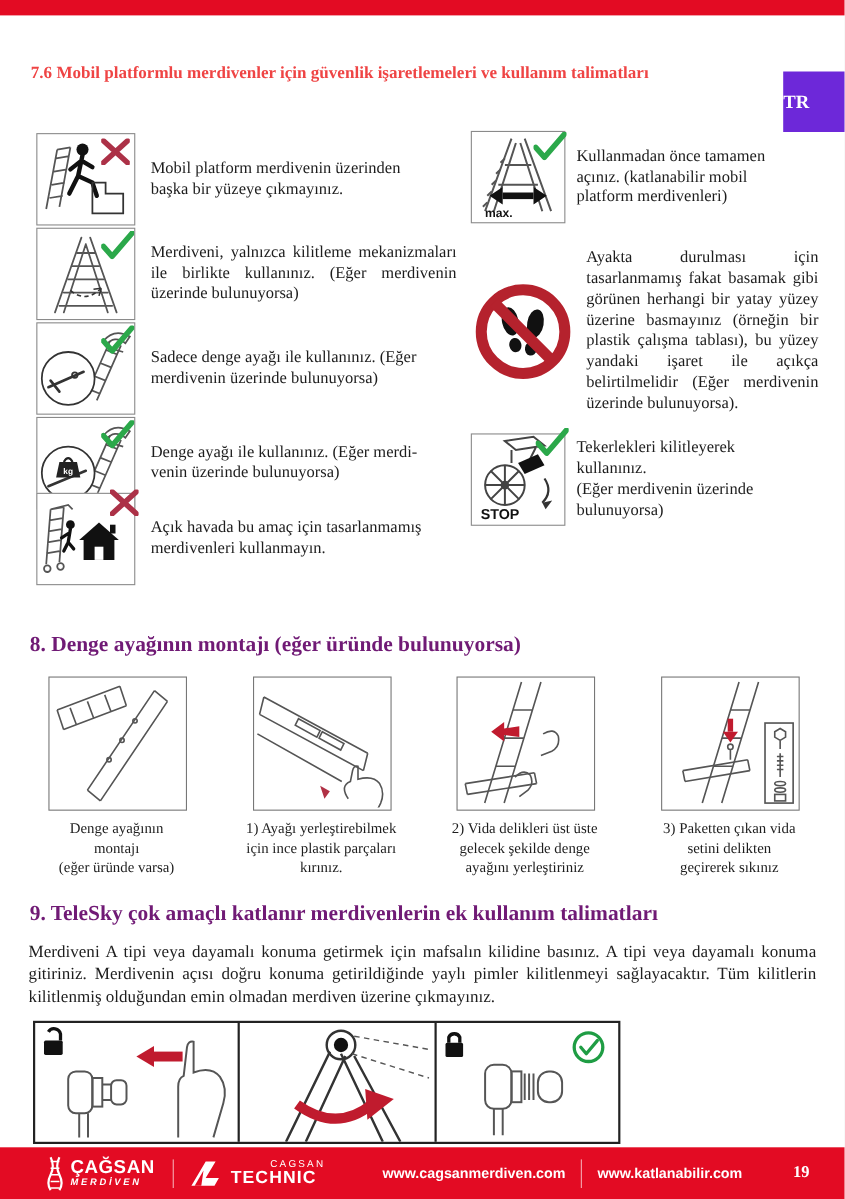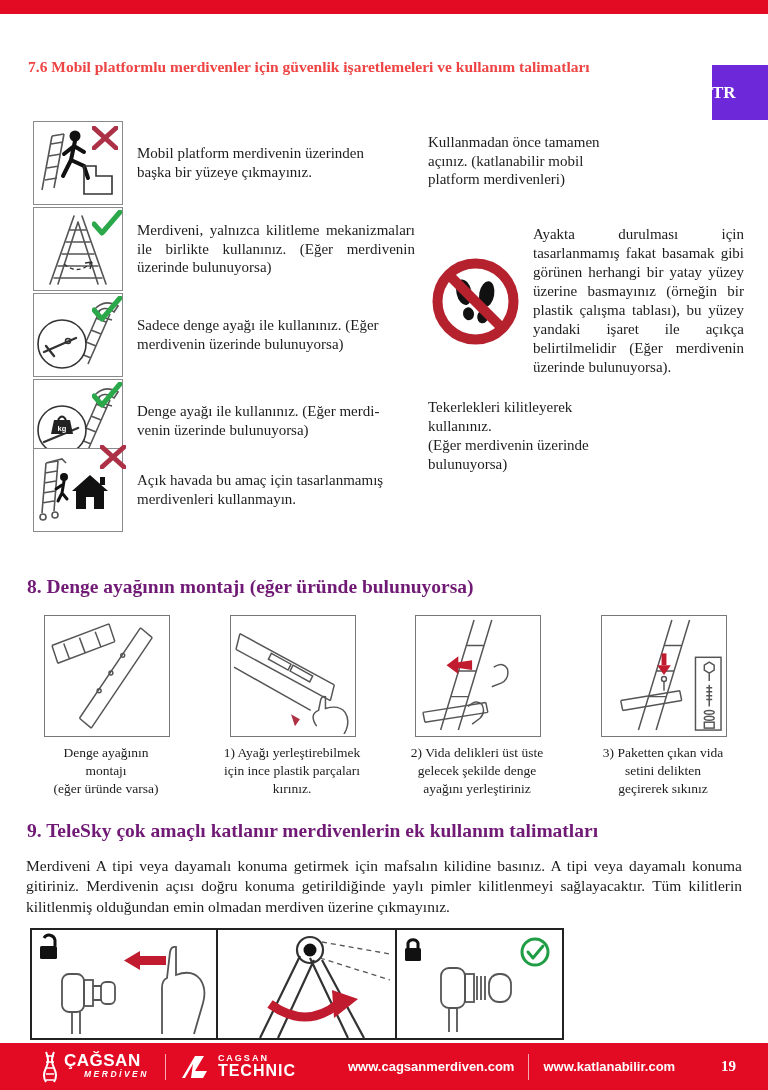--- a/index.html
+++ b/index.html
@@ -30,23 +30,23 @@
   
   .strip{position:absolute;left:30px;top:928px;display:flex;border:2px solid #222;background:#fff;}
   .panel{position:relative;width:184px;height:108px;}
   .panel + .panel{border-left:2px solid #222;}
   
   .footer{position:absolute;left:0;top:1043px;width:768px;height:47px;background:#e30b23;color:#fff;
           display:flex;align-items:center;font-family:"Liberation Sans",sans-serif;}
   .fdiv{width:1px;height:26px;background:rgba(255,255,255,.65);}
   .brand1{display:flex;align-items:center;gap:6px;margin-left:42px;}
   .b1txt .nm{font-size:17px;font-weight:bold;letter-spacing:.5px;line-height:1;}
-  .b1txt .sb{font-size:8.5px;font-style:italic;font-weight:bold;letter-spacing:2.5px;line-height:1.3;margin-left:20px;}
+  .b1txt .sb{font-size:8.5px;font-style:italic;font-weight:bold;letter-spacing:2.5px;line-height:1.3;}
   .brand2{display:flex;align-items:center;gap:8px;margin:0 14px;}
-  .b2txt .tp{font-size:9px;font-weight:bold;letter-spacing:2px;line-height:1;}
+  .b2txt .tp{font-size:9px;font-weight:normal;letter-spacing:2px;line-height:1;margin-left:36px;}
   .b2txt .bt{font-size:16px;font-weight:bold;letter-spacing:1px;line-height:1.05;}
   .furl{font-size:13px;font-weight:bold;}
   .u1{margin-left:38px;}
   .u2{margin:0 0 0 14px;}
   .fdiv2{margin-left:14px;}
   .pnum{margin-left:auto;margin-right:32px;font-family:"Liberation Serif",serif;font-size:15px;font-weight:bold;}
 </style>
 </head>
 <body>
 
@@ -156,20 +156,37 @@
       </svg>
       <svg class="mark" style="top:-4px;right:-4px;" width="26" height="24" viewBox="0 0 26 24">
         <path d="M2,2 L24,22 M24,2 L2,22" stroke="#ac3147" stroke-width="5" fill="none" stroke-linecap="round"></path>
       </svg>
     </div>
     <div class="stext pre" style="width:280px;">Açık havada bu amaç için tasarlanmamış
 merdivenleri kullanmayın.</div>
   </div>
 
   <div class="srow right" style="top:119px;min-height:84px;">
+    <div class="ibox" style="width:84px;">
+      <svg class="art" width="84" height="82" viewBox="0 0 84 82">
+        <g stroke="#555" stroke-width="1.8" fill="none">
+          <path d="M12,72 L36,6 M20,72 L40,10 M72,72 L48,6 M64,72 L44,10"></path>
+          <path d="M14,64 l-4,4 M18,54 l-4,4 M22,44 l-4,4 M26,34 l-4,4 M30,24 l-4,4"></path>
+          <path d="M30,30 L54,30 M24,48 L60,48"></path>
+        </g>
+        <g fill="#111">
+          <rect x="28" y="55" width="28" height="6"></rect>
+          <path d="M28,50 v16 l-12,-8 z M56,50 v16 l12,-8 z"></path>
+        </g>
+        <text x="12" y="77" font-family="&quot;Liberation Sans&quot;,sans-serif" font-weight="bold" font-size="11" fill="#111">max.</text>
+      </svg>
+      <svg class="mark" style="top:0px;right:-2px;" width="30" height="26" viewBox="0 0 30 26">
+        <path d="M2,14 L10,23 L28,2" stroke="#2ba84a" stroke-width="5" fill="none" stroke-linecap="round" stroke-linejoin="round"></path>
+      </svg>
+    </div>
     <div class="stext pre" style="width:216px;">Kullanmadan önce tamamen
 açınız.  (katlanabilir  mobil
 platform merdivenleri)</div>
   </div>
 
   <div class="srow right" style="top:214px;height:174px;">
     <div class="noframe">
       <svg width="95" height="95" viewBox="0 0 95 95">
         <g transform="rotate(-12 38 48)" fill="#111">
           <ellipse cx="38" cy="38" rx="7.5" ry="13"></ellipse>
@@ -180,20 +197,37 @@
           <ellipse cx="57" cy="63" rx="5.5" ry="6.5"></ellipse>
         </g>
         <circle cx="47.5" cy="47.5" r="38" stroke="#b5222d" stroke-width="10" fill="none"></circle>
         <path d="M21,21 L74,74" stroke="#b5222d" stroke-width="10"></path>
       </svg>
     </div>
     <div class="stext just" style="width:212px;">Ayakta durulması için tasarlanmamış fakat basamak gibi görünen herhangi bir yatay yüzey üzerine basmayınız (örneğin bir plastik çalışma tablası), bu yüzey yandaki işaret ile açıkça belirtilmelidir (Eğer merdivenin üzerinde bulunuyorsa).</div>
   </div>
 
   <div class="srow right" style="top:392px;min-height:88px;">
+    <div class="ibox" style="width:84px;">
+      <svg class="art" width="84" height="82" viewBox="0 0 84 82">
+        <g stroke="#444" stroke-width="1.8" fill="none">
+          <path d="M30,6 L56,2 L66,10 L40,14 Z M36,14 L36,26 M58,12 L50,28"></path>
+          <circle cx="30" cy="46" r="18"></circle>
+            <circle cx="30" cy="46" r="3"></circle>
+          <path d="M30,28 V64 M12,46 H48 M17,33 L43,59 M43,33 L17,59"></path>
+        </g>
+        <path d="M42,26 L60,18 L66,28 L48,36 Z" fill="#111"></path>
+        <path d="M66,40 Q74,52 64,62" stroke="#333" stroke-width="2" fill="none"></path>
+        <path d="M64,62 l9,-2 -6,8 z" fill="#333"></path>
+        <text x="8" y="77" font-family="&quot;Liberation Sans&quot;,sans-serif" font-weight="bold" font-size="13" fill="#111">STOP</text>
+      </svg>
+      <svg class="mark" style="top:-6px;right:-4px;" width="30" height="26" viewBox="0 0 30 26">
+        <path d="M2,14 L10,23 L28,2" stroke="#2ba84a" stroke-width="5" fill="none" stroke-linecap="round" stroke-linejoin="round"></path>
+      </svg>
+    </div>
     <div class="stext pre" style="width:216px;">Tekerlekleri kilitleyerek
 kullanınız.
 (Eğer merdivenin üzerinde
 bulunuyorsa)</div>
   </div>
 
   <div class="sec-h" style="top:576px;">8. Denge ayağının montajı (eğer üründe bulunuyorsa)</div>
 
   <div class="s8box" style="left:44px;width:124px;">
     <svg width="124" height="118" viewBox="0 0 124 120">

